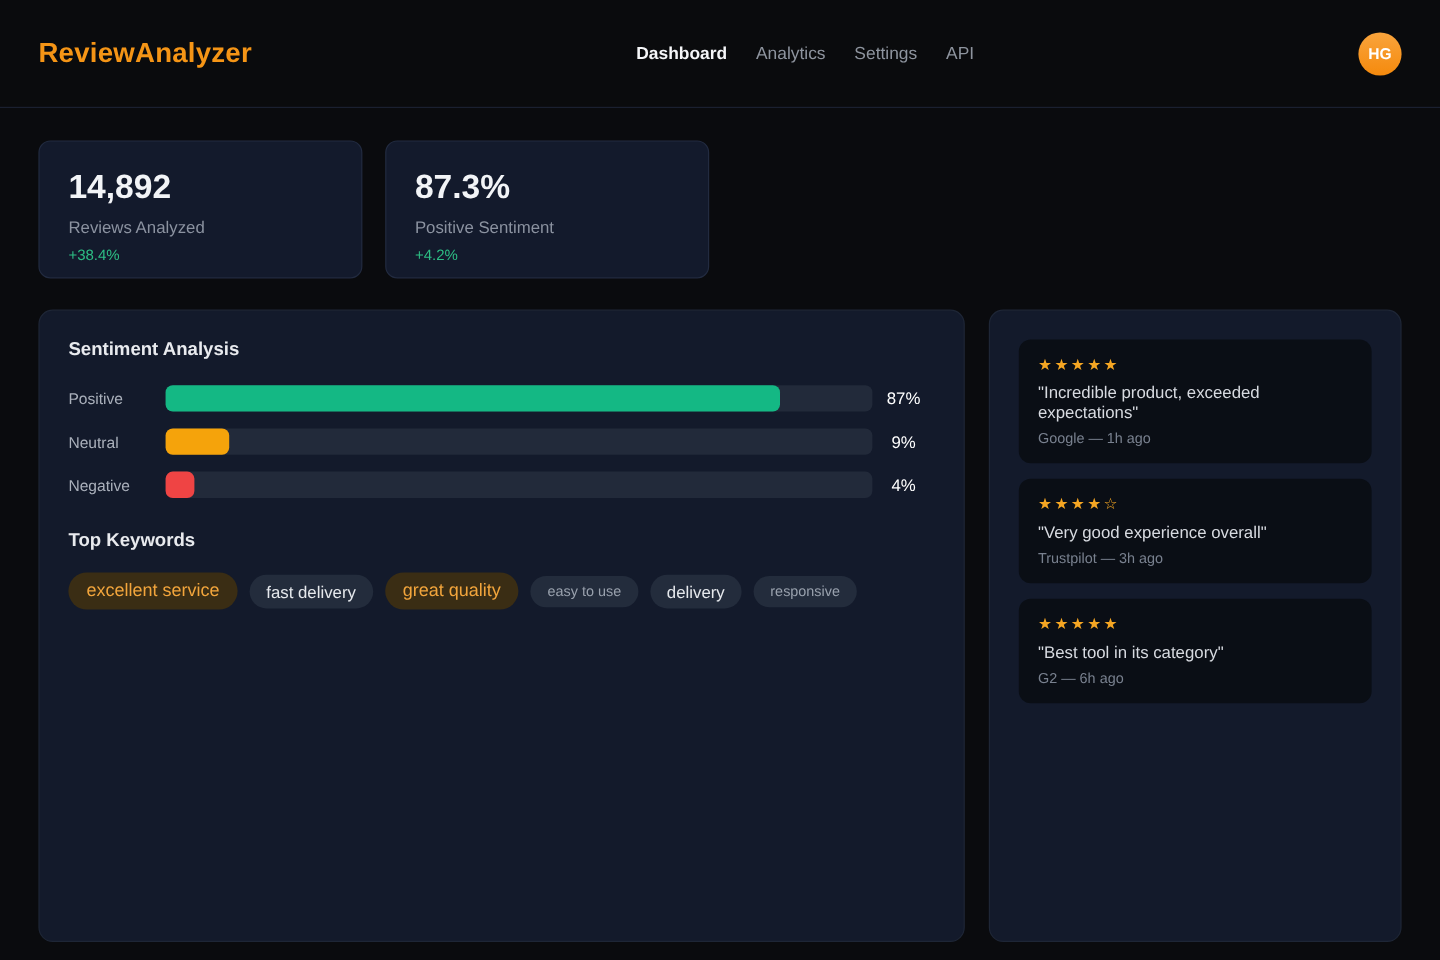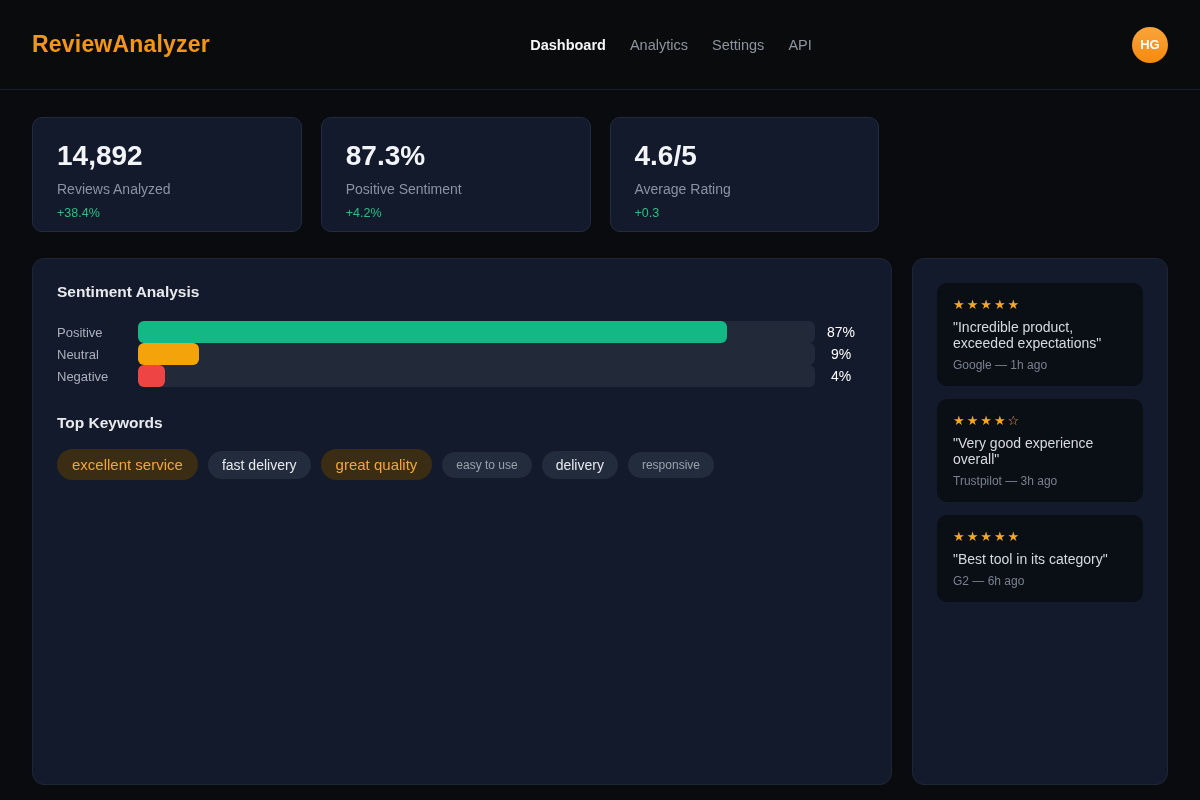--- a/index.html
+++ b/index.html
@@ -51,26 +51,26 @@
   .stat-delta { font-size:12.5px; color:#2dbe84; margin-top:9px; }
 
   
   .content { display:flex; gap:20px; margin:26px 32px 0; height:527px; }
   .panel {
     background:#131a2b;
     border:1px solid #1e2636;
     border-radius:12px;
     padding:24px;
   }
-  .main-panel { width:860px; }
+  .main-panel { width:772px; }
   .side-panel { flex:1; }
   .panel-title { font-size:15.5px; font-weight:bold; color:#e8eaee; margin-bottom:20px; }
 
   
-  .s-row { display:flex; align-items:center; height:22px; }
+  .s-row { display:flex; align-items:center; margin-bottom:14px; height:22px; }
   .s-label { width:81px; font-size:13px; color:#aab0bb; }
   .s-track { flex:1; height:22px; background:#222a3a; border-radius:6px; position:relative; }
   .s-fill { height:100%; border-radius:6px; }
   .s-value { width:52px; text-align:center; font-size:14px; font-weight:normal; color:#ffffff; }
 
   
   .kw-title { font-size:15.5px; font-weight:bold; color:#e8eaee; margin-top:27px; }
   .chips { display:flex; align-items:center; gap:10px; flex-wrap:wrap; margin-top:17px; }
   .chip { border-radius:16px; padding:6px 14px; white-space:nowrap; cursor:pointer; }
   .chip.tier-highlight { background:#3a2d14; color:#f2a53c; font-size:15px; padding:7px 15px; }
@@ -105,25 +105,20 @@
 <div class="stats">
   <div class="stat-card">
     <div class="stat-value">14,892</div>
     <div class="stat-label">Reviews Analyzed</div>
     <div class="stat-delta">+38.4%</div>
   </div>
   <div class="stat-card">
     <div class="stat-value">87.3%</div>
     <div class="stat-label">Positive Sentiment</div>
     <div class="stat-delta">+4.2%</div>
-  </div>
-  <div class="stat-card">
-    <div class="stat-value">4.6/5</div>
-    <div class="stat-label">Average Rating</div>
-    <div class="stat-delta">+0.3</div>
   </div>
 </div>
 
 <div class="content">
 
   <div class="panel main-panel">
     <div class="panel-title">Sentiment Analysis</div>
 
     <div class="s-row">
       <div class="s-label">Positive</div>

